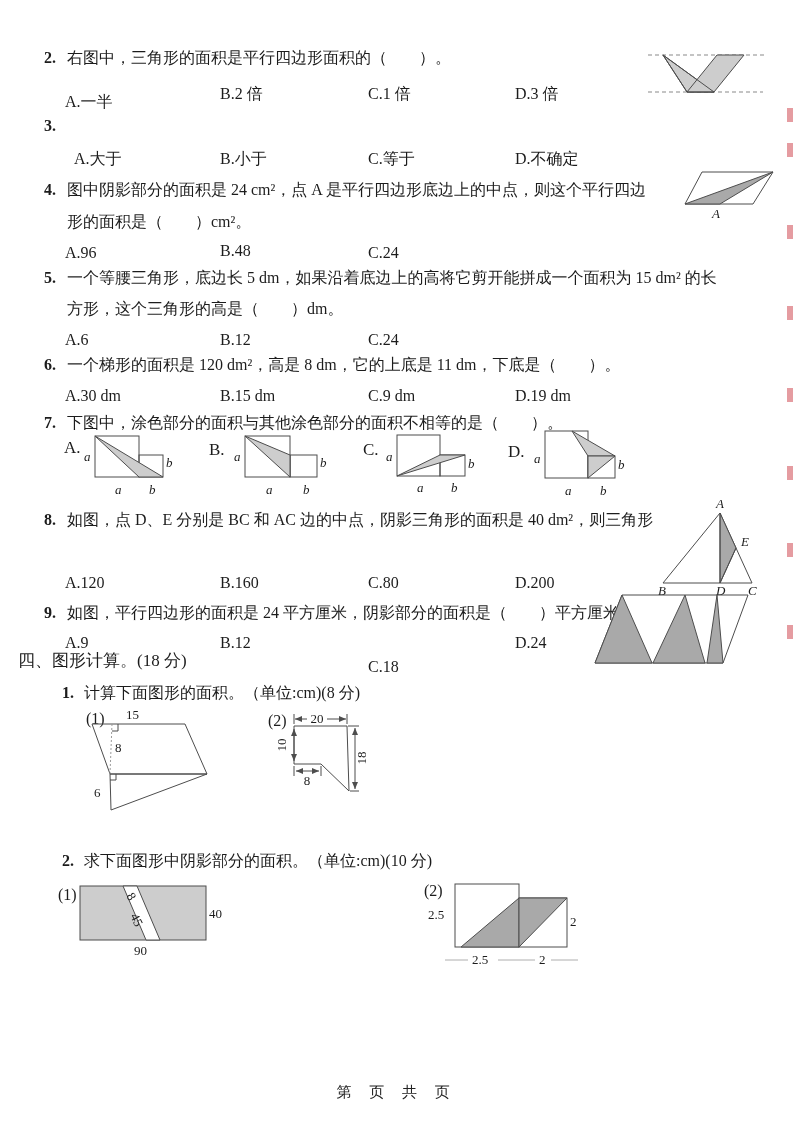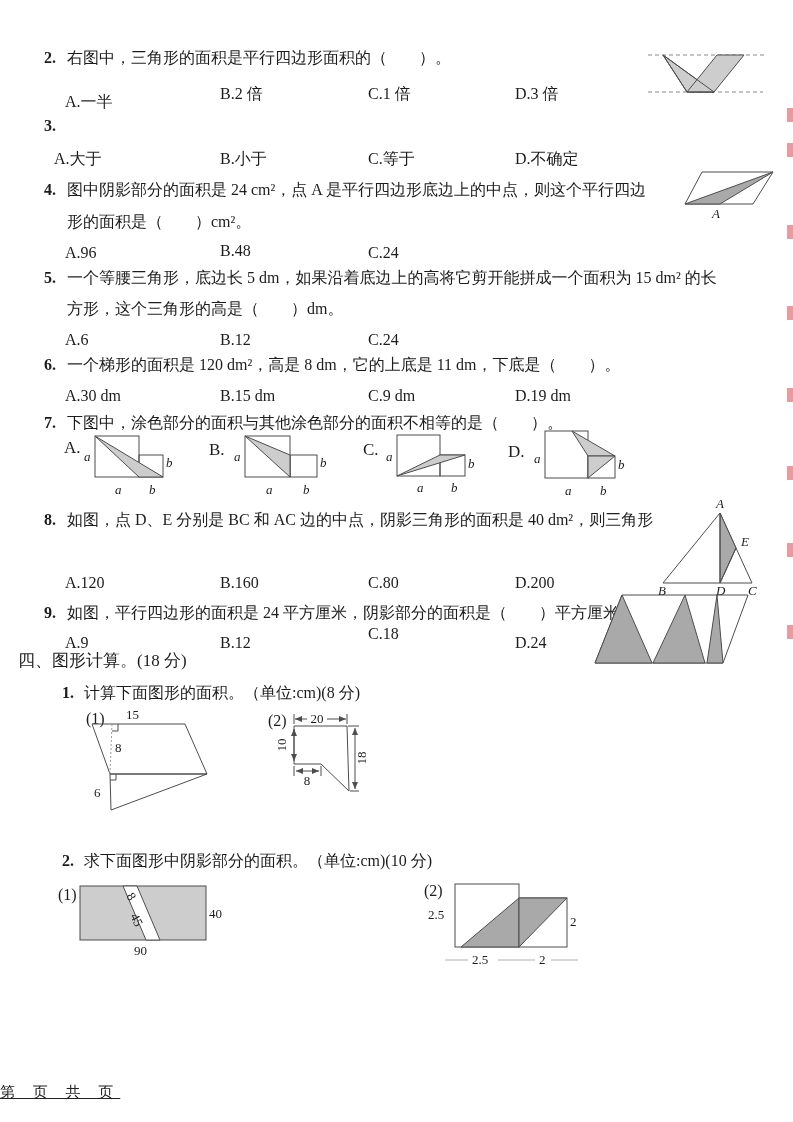--- a/index.html
+++ b/index.html
@@ -3,22 +3,22 @@
 <meta charset="utf-8">
 <style>
   html,body{margin:0;padding:0;background:#ffffff;}
   .page{position:relative;width:793px;height:1122px;background:#ffffff;overflow:hidden;
         font-family:"Liberation Serif","DejaVu Serif",serif;color:#1c1c1c;}
   .t{position:absolute;font-size:16px;line-height:1.25;white-space:nowrap;}
   .b{font-weight:bold;}
   .letter{position:absolute;font-size:17px;}
   .tag{position:absolute;font-size:16px;}
   .edge-mark{position:absolute;width:6px;height:14px;background:#e59ca1;right:0;}
-  .footer{position:absolute;left:0;top:1083px;width:100%;
-          font-size:15px;letter-spacing:7px;color:#222;text-decoration:underline;}
+  .footer{position:absolute;left:0;top:1083px;width:100%;text-align:center;
+          font-size:15px;letter-spacing:7px;color:#222;}
   svg{position:absolute;overflow:visible;}
   svg text{font-family:"Liberation Serif","DejaVu Serif",serif;fill:#1c1c1c;}
   .var{font-style:italic;font-size:13px;}
   .dim{font-size:13px;}
   .shape{stroke:#4d4d4d;stroke-width:1;fill:none;}
   .shaded{stroke:#4d4d4d;stroke-width:1;fill:#cdcdcd;}
   .shaded-dark{stroke:#4d4d4d;stroke-width:1;fill:#a9a9a9;}
   .dash{stroke:#8a8a8a;stroke-width:1.2;stroke-dasharray:4 3;fill:none;}
   .thin{stroke:#4d4d4d;stroke-width:1;fill:none;}
   .dot{stroke:#9a9a9a;stroke-width:1;stroke-dasharray:2 2;fill:none;}
@@ -36,21 +36,21 @@
   <span class="t" style="left:515px;top:84px;">D.3 倍</span>
   <svg style="left:645px;top:45px;" width="125" height="60" viewBox="0 0 125 60">
     <line class="dash" x1="3" y1="10" x2="122" y2="10"></line>
     <line class="dash" x1="3" y1="47" x2="118" y2="47"></line>
     <polygon class="shaded" points="18,10 42,47 69,47"></polygon>
     <polygon class="shaded" points="72,10 99,10 69,47 42,47"></polygon>
     <polygon class="thin" points="18,10 42,47 69,47"></polygon>
   </svg>
 
   <span class="t b" style="left:44px;top:116px;">3.</span>
-  <span class="t" style="left:54px;top:149px;text-align:right;">A.大于</span>
+  <span class="t" style="left:74px;top:149px;text-align:right;">A.大于</span>
   <span class="t" style="left:220px;top:149px;">B.小于</span>
   <span class="t" style="left:368px;top:149px;">C.等于</span>
   <span class="t" style="left:515px;top:149px;">D.不确定</span>
 
   <span class="t b" style="left:44px;top:180px;">4.</span>
   <span class="t" style="left:67px;top:180px;">图中阴影部分的面积是 24 cm²，点 A 是平行四边形底边上的中点，则这个平行四边</span>
   <span class="t" style="left:67px;top:212px;">形的面积是（　　）cm²。</span>
   <span class="t" style="left:65px;top:243px;">A.96</span>
   <span class="t" style="left:220px;top:241px;">B.48</span>
   <span class="t" style="left:368px;top:243px;">C.24</span>
@@ -137,21 +137,21 @@
     <text class="var" x="93" y="50">E</text>
     <text class="var" x="10" y="99">B</text>
     <text class="var" x="68" y="99">D</text>
     <text class="var" x="100" y="99">C</text>
   </svg>
 
   <span class="t b" style="left:44px;top:603px;">9.</span>
   <span class="t" style="left:67px;top:603px;">如图，平行四边形的面积是 24 平方厘米，阴影部分的面积是（　　）平方厘米。</span>
   <span class="t" style="left:65px;top:633px;">A.9</span>
   <span class="t" style="left:220px;top:633px;">B.12</span>
-  <span class="t" style="left:368px;top:624px;text-align:center;">C.18</span>
+  <span class="t" style="left:368px;top:657px;text-align:center;">C.18</span>
   <span class="t" style="left:515px;top:633px;">D.24</span>
   <svg style="left:588px;top:588px;" width="170" height="82" viewBox="0 0 170 82">
     <polygon class="shape" points="34,7 160,7 135,75 7,75"></polygon>
     <polygon class="shaded-dark" points="34,7 7,75 64,75"></polygon>
     <polygon class="shaded-dark" points="97,7 65,75 117,75"></polygon>
     <polygon class="shaded-dark" points="129,7 119,75 135,75"></polygon>
   </svg>
 
   <span class="t" style="left:18px;top:650px;font-size:17px;">四、图形计算。(18 分)</span>
 

